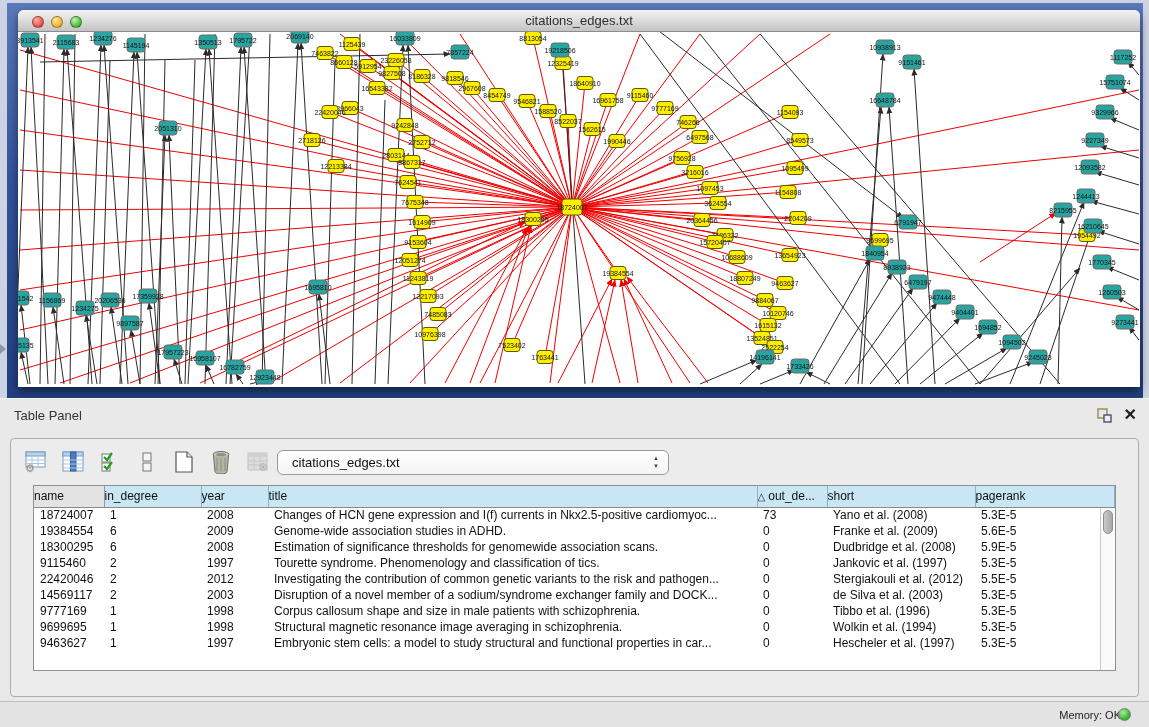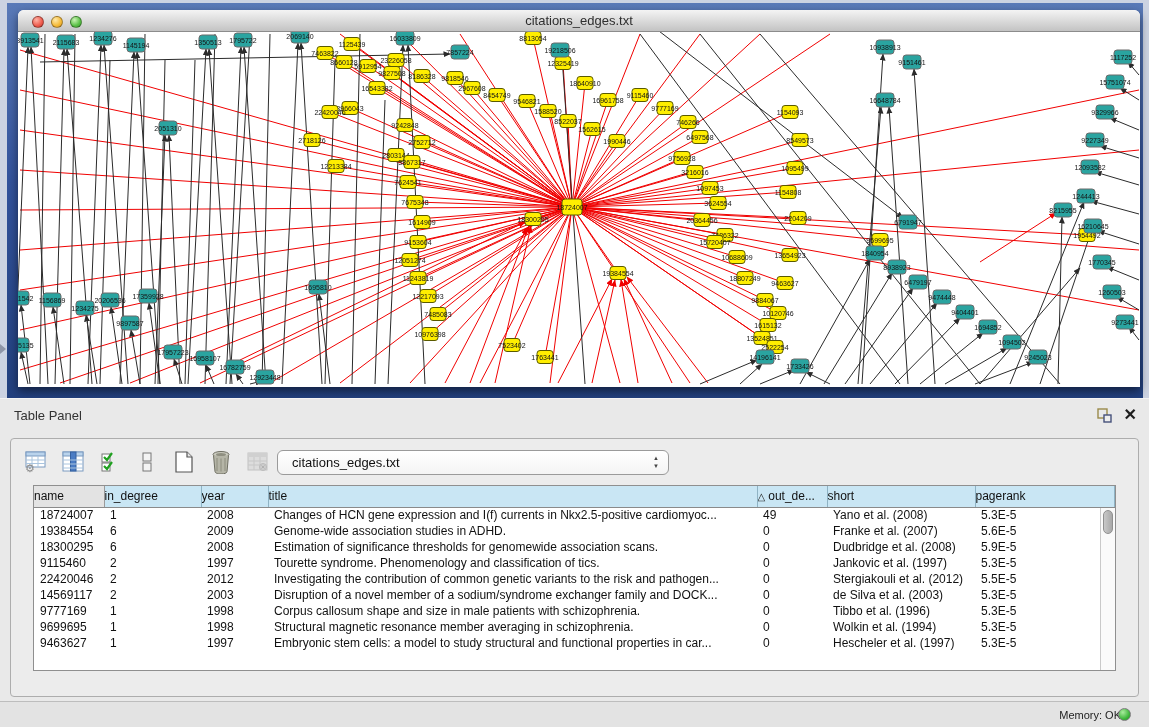--- a/index.html
+++ b/index.html
@@ -638,31 +638,31 @@
             <th>short</th>
             <th>pagerank</th>
           </tr>
         </thead>
         <tbody id="table-body">
             <tr>
               <td>18724007</td>
               <td>1</td>
               <td>2008</td>
               <td>Changes of HCN gene expression and I(f) currents in Nkx2.5-positive cardiomyoc...</td>
-              <td>49</td>
+              <td>73</td>
               <td>Yano et al. (2008)</td>
               <td>5.3E-5</td>
             </tr>
             <tr>
               <td>19384554</td>
               <td>6</td>
               <td>2009</td>
               <td>Genome-wide association studies in ADHD.</td>
               <td>0</td>
-              <td>Franke et al. (2007)</td>
+              <td>Franke et al. (2009)</td>
               <td>5.6E-5</td>
             </tr>
             <tr>
               <td>18300295</td>
               <td>6</td>
               <td>2008</td>
               <td>Estimation of significance thresholds for genomewide association scans.</td>
               <td>0</td>
               <td>Dudbridge et al. (2008)</td>
               <td>5.9E-5</td>
@@ -700,21 +700,21 @@
               <td>1998</td>
               <td>Corpus callosum shape and size in male patients with schizophrenia.</td>
               <td>0</td>
               <td>Tibbo et al. (1996)</td>
               <td>5.3E-5</td>
             </tr>
             <tr>
               <td>9699695</td>
               <td>1</td>
               <td>1998</td>
-              <td>Structural magnetic resonance member averaging in schizophrenia.</td>
+              <td>Structural magnetic resonance image averaging in schizophrenia.</td>
               <td>0</td>
               <td>Wolkin et al. (1994)</td>
               <td>5.3E-5</td>
             </tr>
             <tr>
               <td>9463627</td>
               <td>1</td>
               <td>1997</td>
               <td>Embryonic stem cells: a model to study structural and functional properties in car...</td>
               <td>0</td>

